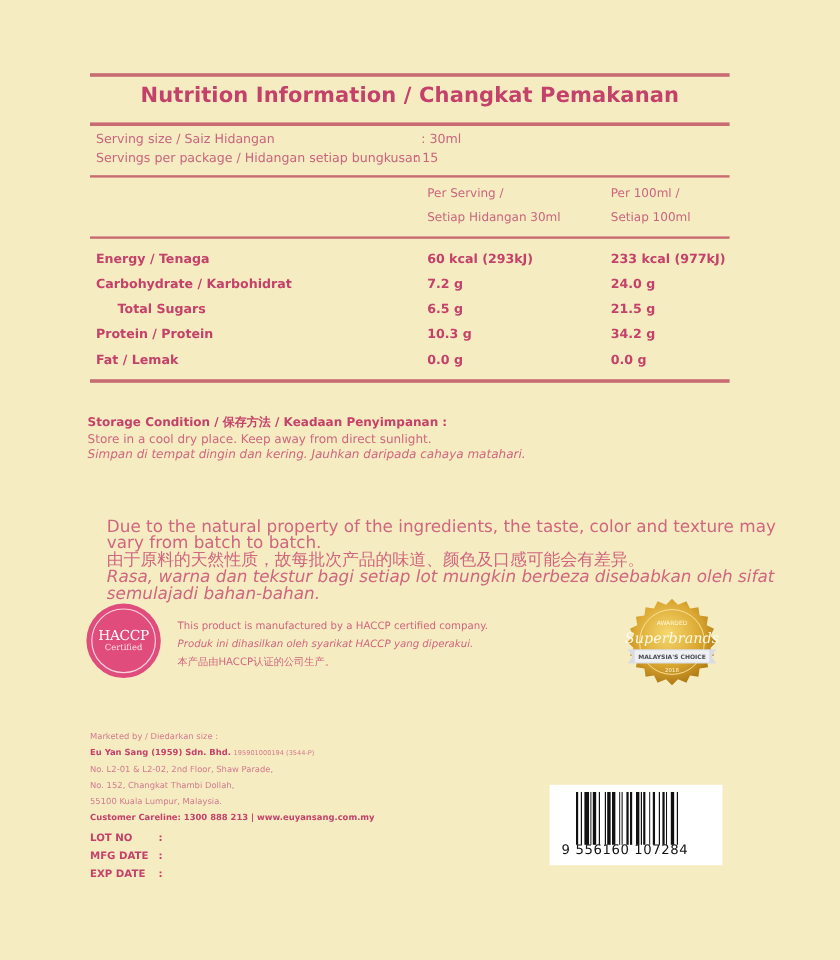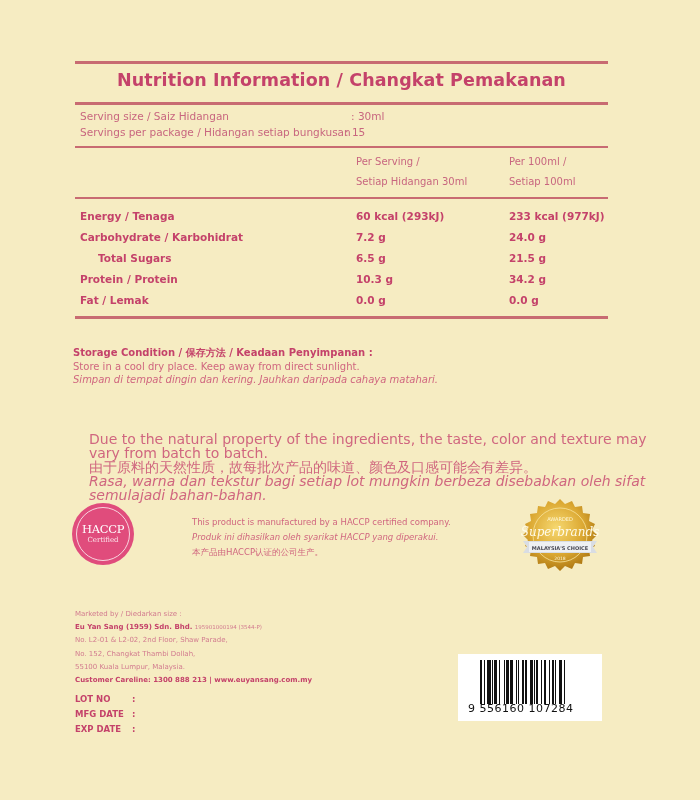--- a/index.html
+++ b/index.html
@@ -46,21 +46,21 @@
       display: flex; align-items: center; justify-content: center;
     }
     .haccp .ring {
       width: 54px; height: 54px; border-radius: 50%;
       border: 1.2px solid #f8d4de;
       display: flex; flex-direction: column; align-items: center; justify-content: center;
       color: #fff; font-family: "DejaVu Serif", serif;
     }
     .haccp .big { font-size: 11.5px; line-height: 13px; letter-spacing: -0.3px; }
     .haccp .small { font-size: 7px; line-height: 9px; color: #fbe3ea; }
-    .haccp-text { position: absolute; left: 148px; top: 515px; font-size: 8.5px; line-height: 15px; color: #d0667f; margin-left: 44px; }
+    .haccp-text { position: absolute; left: 148px; top: 515px; font-size: 8.5px; line-height: 15px; color: #d0667f; }
 
     
     .sb { position: absolute; left: 515px; top: 497px; width: 90px; height: 80px; }
 
     
     .mkt { position: absolute; left: 75px; top: 608px; font-size: 7px; line-height: 13.2px; color: #d27b8f; }
     .mkt b { color: #c4426a; text-align: right; }
     .mkt .reg { font-size: 5.5px; }
 
     .codes { position: absolute; left: 75px; top: 692px; font-size: 8.5px; font-weight: bold; color: #c4426a; line-height: 15px; }

